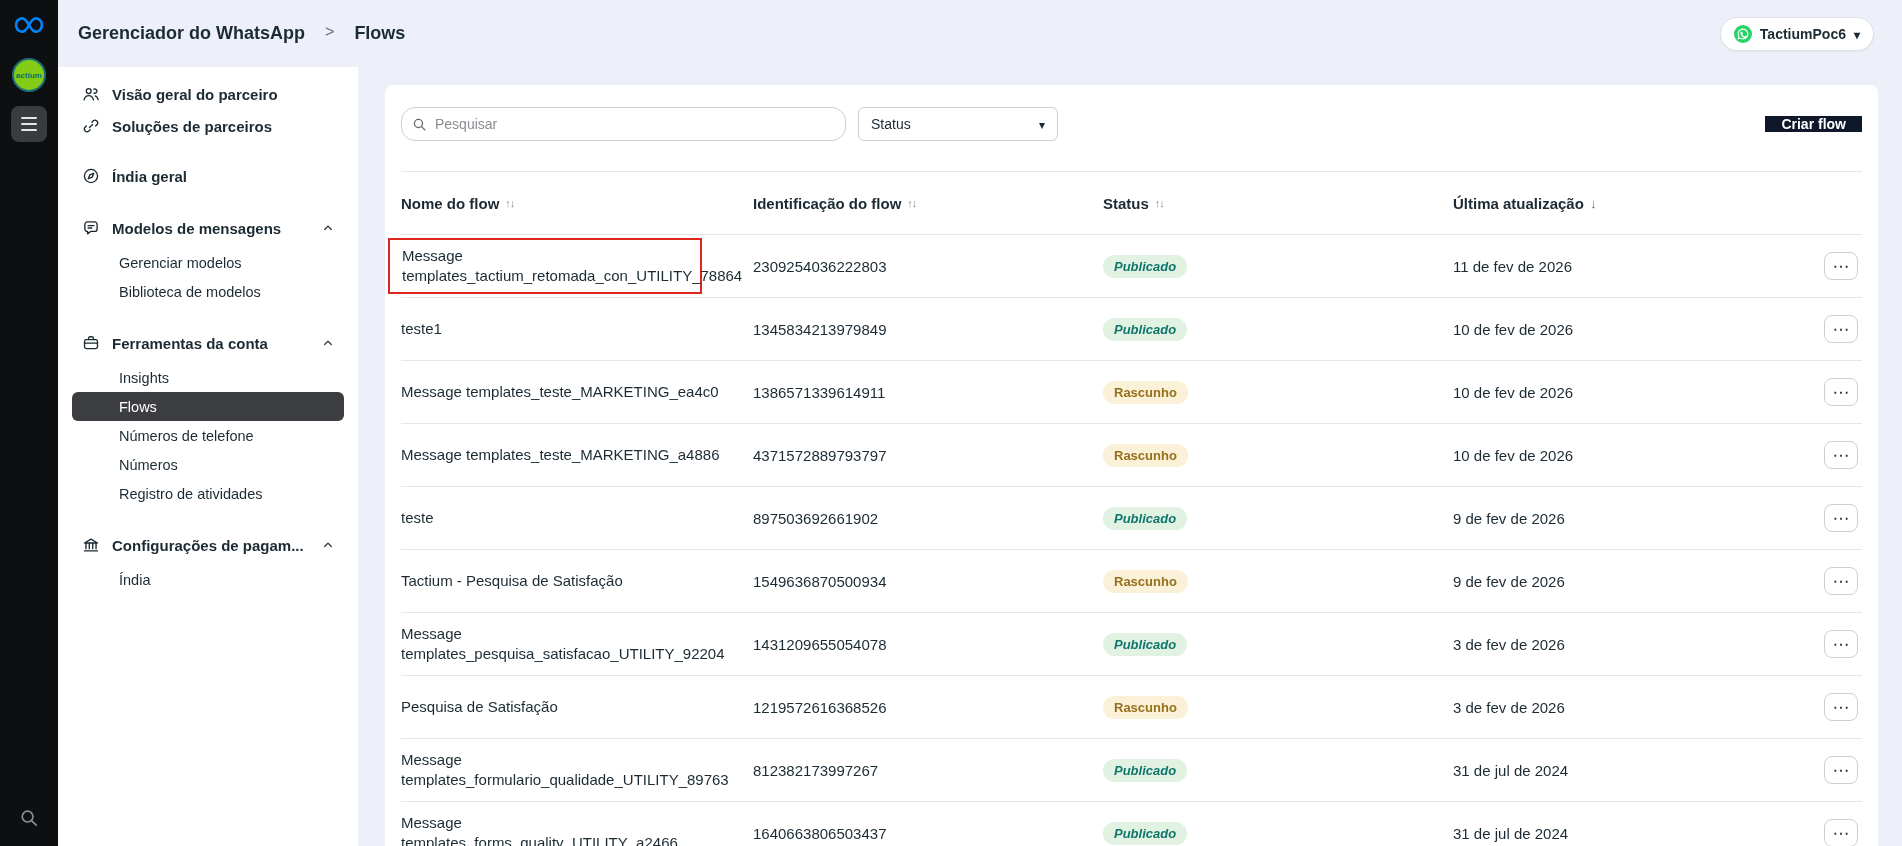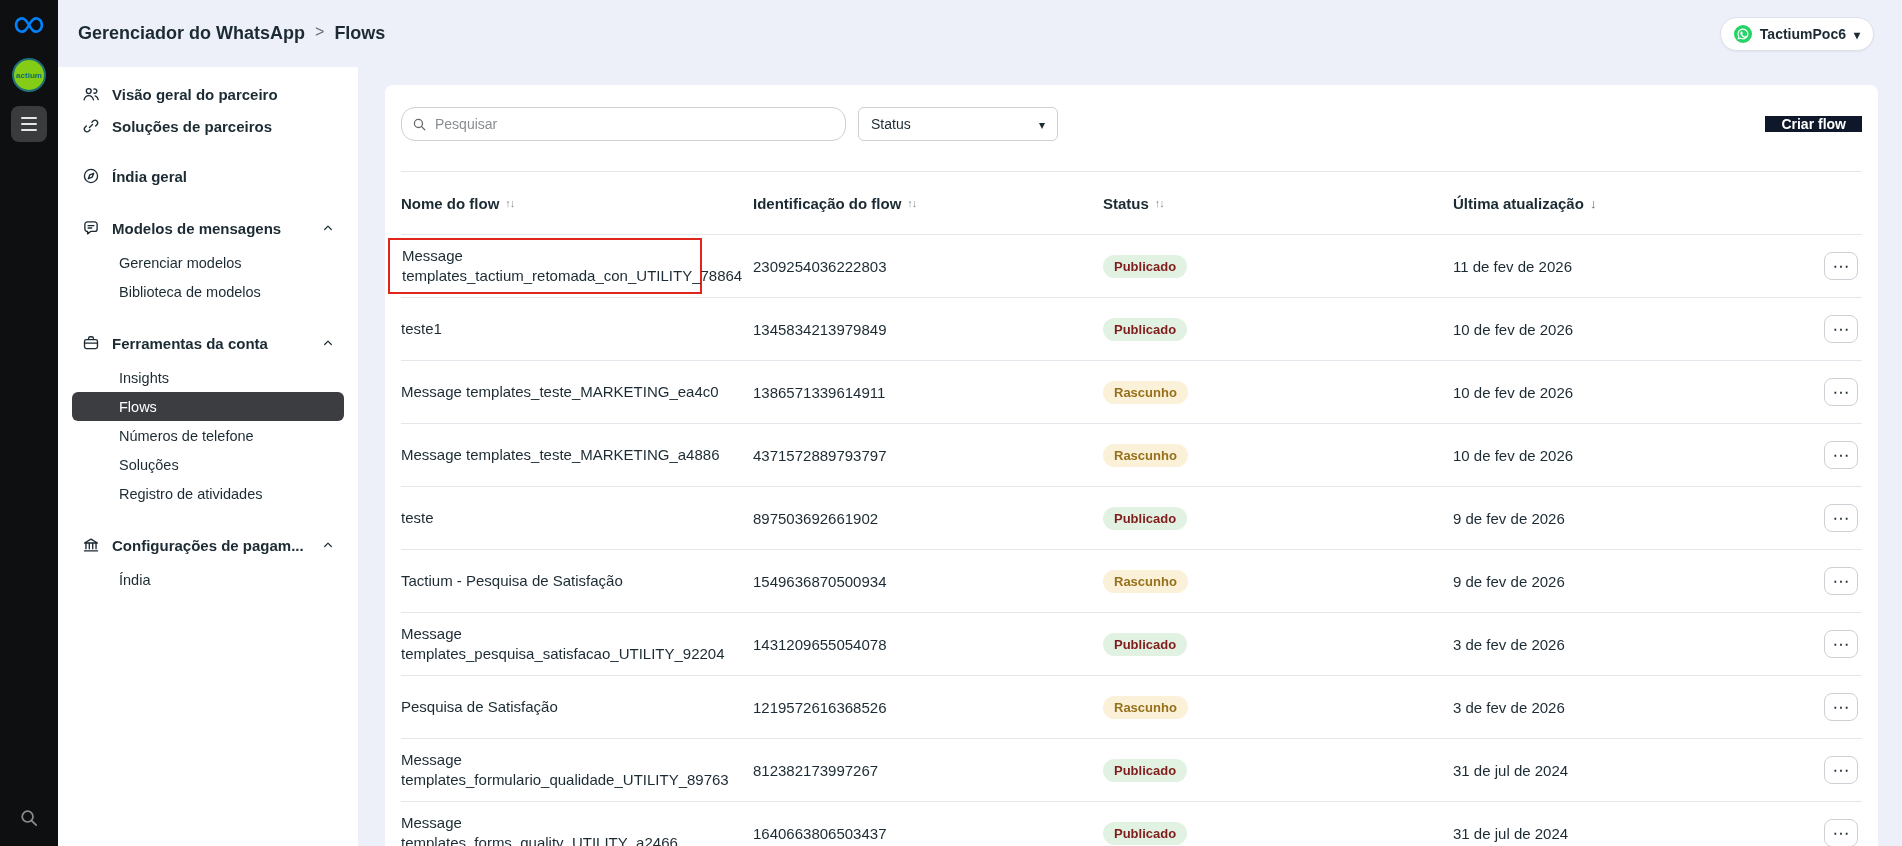--- a/index.html
+++ b/index.html
@@ -13,21 +13,21 @@
   .meta-logo { width:36px; height:26px; display:flex; align-items:center; justify-content:center; cursor:pointer; }
   .avatar { width:34px; height:34px; border-radius:50%; background:#84cc16; border:2px solid #1f6f7a; color:#0e6b75; font-size:8px; font-weight:700; display:flex; align-items:center; justify-content:center; margin-top:20px; cursor:pointer; overflow:hidden; }
   .hamburger { width:36px; height:36px; border-radius:8px; background:#3a3b3c; border:none; margin-top:14px; display:flex; flex-direction:column; justify-content:center; align-items:center; gap:4px; cursor:pointer; }
   .hamburger span { width:16px; height:2px; background:#e4e6eb; border-radius:1px; }
   .rail-search { position:absolute; bottom:14px; left:50%; transform:translateX(-50%); cursor:pointer; }
 
   
   .main-col { flex:1; display:flex; flex-direction:column; min-width:0; }
 
   .topbar { height:67px; flex-shrink:0; background:#edf0f9; display:flex; align-items:center; justify-content:space-between; padding:0 28px 0 20px; }
-  .breadcrumb { display:flex; align-items:flex-start; gap:10px; font-size:18px; font-weight:700; }
+  .breadcrumb { display:flex; align-items:flex-start; gap:20px; font-size:18px; font-weight:700; }
   .breadcrumb .sep { color:#65676b; font-weight:400; font-size:16px; }
   .breadcrumb .root { cursor:pointer; }
   .account-pill { display:flex; align-items:center; gap:8px; background:#fff; border:1px solid #dde1ea; border-radius:999px; height:34px; padding:0 13px; font-size:14px; font-weight:600; color:#1c2b33; cursor:pointer; font-family:inherit; box-shadow:0 1px 2px rgba(0,0,0,.05); }
   .caret-down::after { content:"▾"; font-size:12px; color:#1c2b33; }
 
   .body-row { flex:1; display:flex; min-height:0; }
 
   
   .sidebar { width:300px; flex-shrink:0; background:#fff; padding-top:10px; overflow:hidden; }
   .nav-item { display:flex; align-items:center; gap:12px; height:30px; margin:2px 14px; padding:0 10px; border-radius:6px; font-size:15px; font-weight:600; color:#1c2b33; cursor:pointer; }
@@ -53,21 +53,21 @@
   .table { margin-top:30px; }
   .thead, .tr { display:grid; grid-template-columns:352px 350px 350px 1fr 70px; align-items:center; }
   .thead { height:64px; border-top:1px solid #e4e6eb; border-bottom:1px solid #e4e6eb; font-size:15px; font-weight:700; }
   .th { display:flex; align-items:center; gap:6px; }
   .sort { font-size:11px; color:#8a8d91; letter-spacing:-1px; font-weight:400; }
   .sort.active { font-size:13px; color:#5b6b7b; letter-spacing:0; }
   .tr { min-height:63px; border-bottom:1px solid #e4e6eb; font-size:15px; cursor:pointer; }
   .td.name { padding-right:12px; line-height:1.35; }
   .hl { border:2px solid #e0261c; padding:6px 12px; margin-left:-13px; width:314px; }
   .badge { display:inline-block; padding:4px 11px; border-radius:999px; font-size:13px; font-weight:600; }
-  .badge[data-status="Publicado"] { background:#e2f2e2; color:#7f1d1d; }
+  .badge[data-status="Publicado"] { background:#e2f2e2; color:#0f766e;font-style:italic; }
   .badge[data-status="Rascunho"] { background:#fbf1d8; color:#96701c; }
   .td.actions { display:flex; justify-content:flex-end; padding-right:4px; }
   .more { width:34px; height:28px; border:1px solid #ccd0d5; border-radius:8px; background:#fff; color:#1c2b33; cursor:pointer; display:flex; align-items:center; justify-content:center; }
   .more::after { content:"⋯"; font-size:17px; line-height:1; }
 </style>
 </head>
 <body>
 
 <div class="page">
 
@@ -180,21 +180,21 @@
             <span class="chev">
                 <svg width="12" height="12" viewBox="0 0 20 20" fill="none" stroke="#1c2b33" stroke-width="2" stroke-linecap="round" stroke-linejoin="round">
                   <path d="M4.5 12.5L10 7l5.5 5.5"></path>
                 </svg>
               </span>
           </div>
           <div class="subs">
             <div class="nav-sub">Insights</div>
             <div class="nav-sub selected">Flows</div>
             <div class="nav-sub">Números de telefone</div>
-            <div class="nav-sub">Soluções</div>
+            <div class="nav-sub">Números</div>
             <div class="nav-sub">Registro de atividades</div>
           </div>
         </div>
 
         <div class="nav-group">
           <div class="nav-item">
             <span class="nicon">
                 <svg width="18" height="18" viewBox="0 0 20 20" fill="none" stroke="#1c2b33" stroke-width="1.5" stroke-linecap="round" stroke-linejoin="round">
                   <path d="M2.8 7.8L10 3.4l7.2 4.4z"></path>
                   <path d="M4.4 8v6.2M8.1 8v6.2M11.9 8v6.2M15.6 8v6.2"></path>

